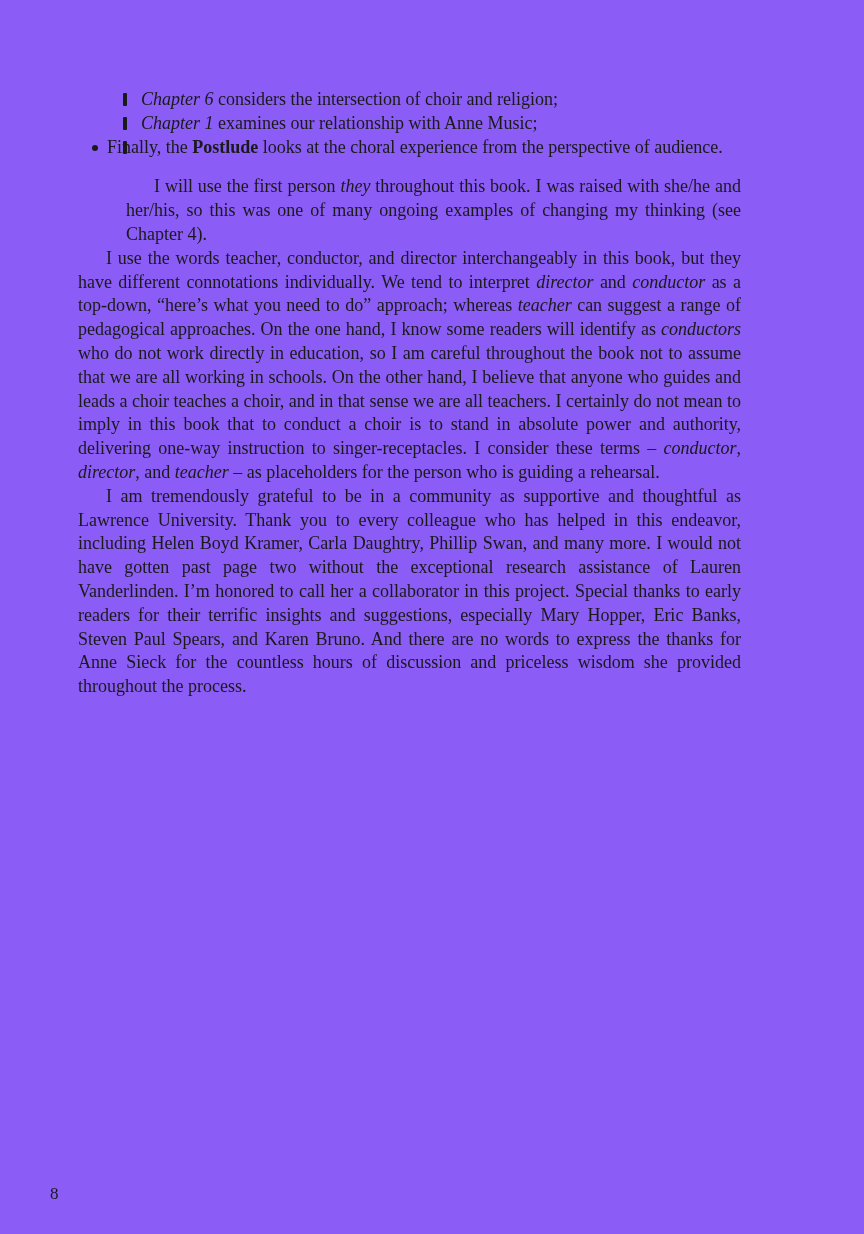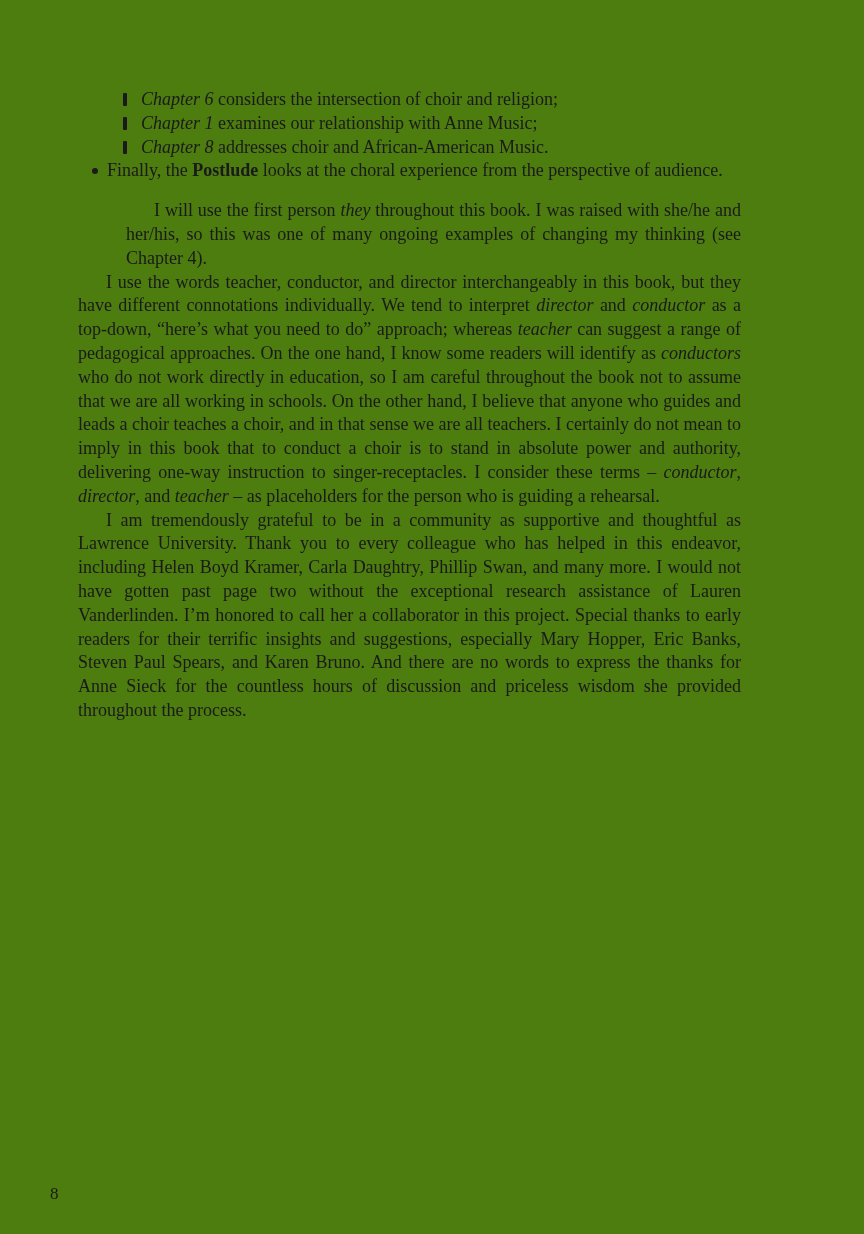--- a/index.html
+++ b/index.html
@@ -4,21 +4,21 @@
 <style>
   html, body {
     margin: 0;
     padding: 0;
     background: #ffffff;
   }
   .page {
     position: relative;
     width: 864px;
     height: 1234px;
-    background: #4d7c0f;
+    background: #8b5cf6;
     font-family: "Liberation Serif", "DejaVu Serif", serif;
     color: #1a1a1a;
     overflow: hidden;
   }
   .content {
     position: absolute;
     left: 78px;
     top: 88px;
     width: 663px;
     font-size: 18px;
@@ -84,21 +84,20 @@
       <li class="sub-item">
         <span class="sub-marker"></span>
         <span><span class="it">Chapter 6</span><span> considers the intersection of choir and religion;</span></span>
       </li>
       <li class="sub-item">
         <span class="sub-marker"></span>
         <span><span class="it">Chapter 1</span><span> examines our relationship with Anne Music;</span></span>
       </li>
       <li class="sub-item">
         <span class="sub-marker"></span>
-        <span><span class="it">Chapter 8</span><span> addresses choir and African-American Music.</span></span>
       </li>
     </ul>
 
     <div class="main-item">
       <span class="main-marker"></span>
       <span><span>Finally, the </span><span class="bd">Postlude</span><span> looks at the choral experience from the perspective of audience.</span></span>
     </div>
 
     <p class="para first"><span>I will use the first person </span><span class="it">they</span><span> throughout this book. I was raised with she/he and her/his, so this was one of many ongoing examples of changing my thinking (see Chapter 4).</span></p>
     <p class="para"><span>I use the words teacher, conductor, and director interchangeably in this book, but they have different connotations individually. We tend to interpret </span><span class="it">director</span><span> and </span><span class="it">conductor</span><span> as a top-down, “here’s what you need to do” approach; whereas </span><span class="it">teacher</span><span> can suggest a range of pedagogical approaches. On the one hand, I know some readers will identify as </span><span class="it">conductors</span><span> who do not work directly in education, so I am careful throughout the book not to assume that we are all working in schools. On the other hand, I believe that anyone who guides and leads a choir teaches a choir, and in that sense we are all teachers. I certainly do not mean to imply in this book that to conduct a choir is to stand in absolute power and authority, delivering one-way instruction to singer-receptacles. I consider these terms – </span><span class="it">conductor</span><span>, </span><span class="it">director</span><span>, and </span><span class="it">teacher</span><span> – as placeholders for the person who is guiding a rehearsal.</span></p>

